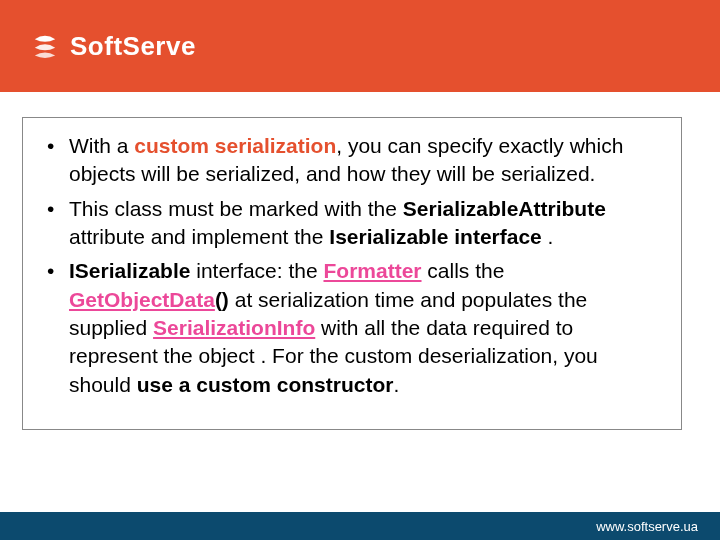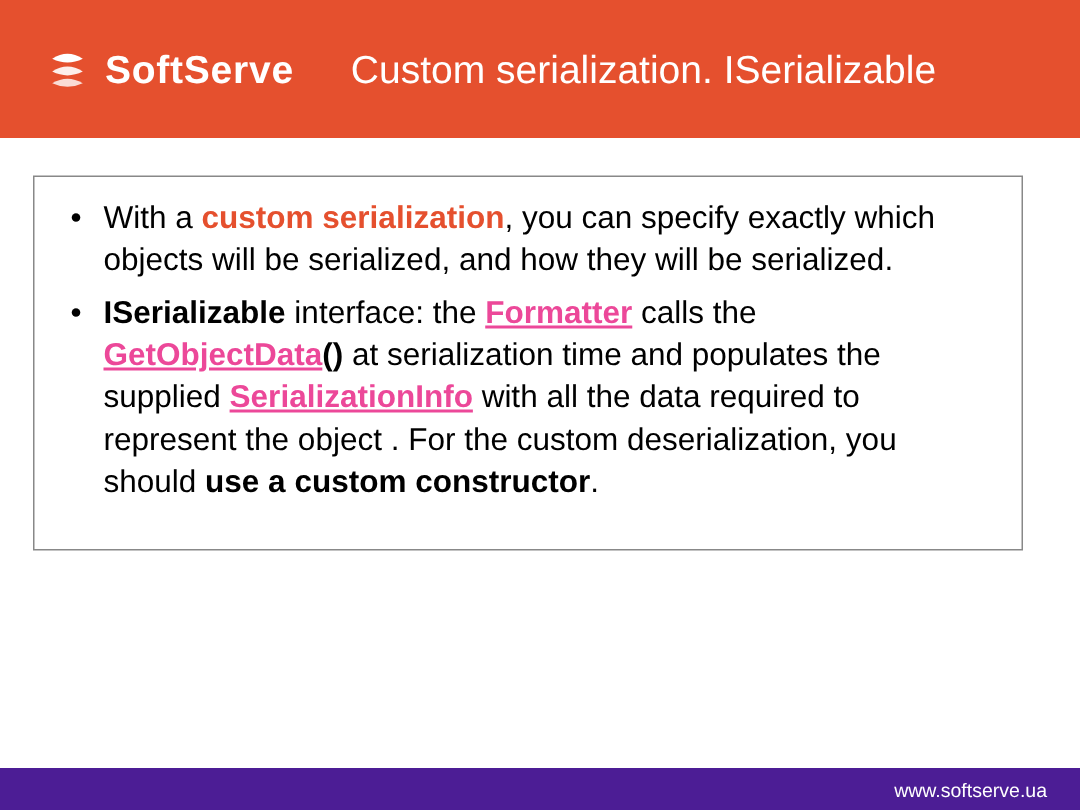--- a/index.html
+++ b/index.html
@@ -64,21 +64,21 @@
   .bold { font-weight: bold; }
   .red { color: #e5502e; }
   .bold-black { font-weight: bold; color: #000; }
   .link-green { color: #ec4899; text-decoration: underline; }
   .bottom-bar {
     position: absolute;
     bottom: 0;
     left: 0;
     width: 100%;
     height: 30px;
-    background: #4c1d95;
+    background: #0c4a6e;
     border-top: 2px solid #fff;
     display: flex;
     align-items: center;
     justify-content: flex-end;
     padding-right: 22px;
   }
   .footer-link {
     color: #fff;
     font-size: 13px;
   }
@@ -90,27 +90,29 @@
   <div class="logo-wrap">
     <span class="logo-icon">
       <svg width="34" height="34" viewBox="0 0 100 100">
         <path d="M 20 30 Q 50 10 80 30 Q 50 45 20 30 Z" fill="#fff"></path>
         <path d="M 20 55 Q 50 35 80 55 Q 50 70 20 55 Z" fill="#fff" opacity="0.9"></path>
         <path d="M 20 78 Q 50 60 80 78 Q 50 92 20 78 Z" fill="#fff" opacity="0.8"></path>
       </svg>
     </span>
     <span class="brand">SoftServe</span>
   </div>
-  <div class="slide-title">Custom serialization. ISerializable</div>
 </div>
 
 <div class="content-box">
   <ul>
     <li>
       <span>With a </span><span class="bold red">custom serialization</span><span>, you can specify exactly which objects will be serialized, and how they will be serialized.</span>
+    </li>
+    <li>
+      <span>This class must be marked with the </span><span class="bold-black">SerializableAttribute</span><span> attribute and implement the </span><span class="bold-black">Iserializable interface</span><span> .</span>
     </li>
     <li>
       <span class="bold-black">ISerializable</span><span> interface: the </span><span class="bold link-green">Formatter</span><span> calls the </span><span class="bold link-green">GetObjectData</span><span class="bold-black">()</span><span> at serialization time and populates the supplied </span><span class="bold link-green">SerializationInfo</span><span> with all the data required to represent the object . For the custom deserialization, you should </span><span class="bold-black">use a custom constructor</span><span>.</span>
     </li>
   </ul>
 </div>
 
 <div class="bottom-bar">
   <span class="footer-link">www.softserve.ua</span>
 </div>

